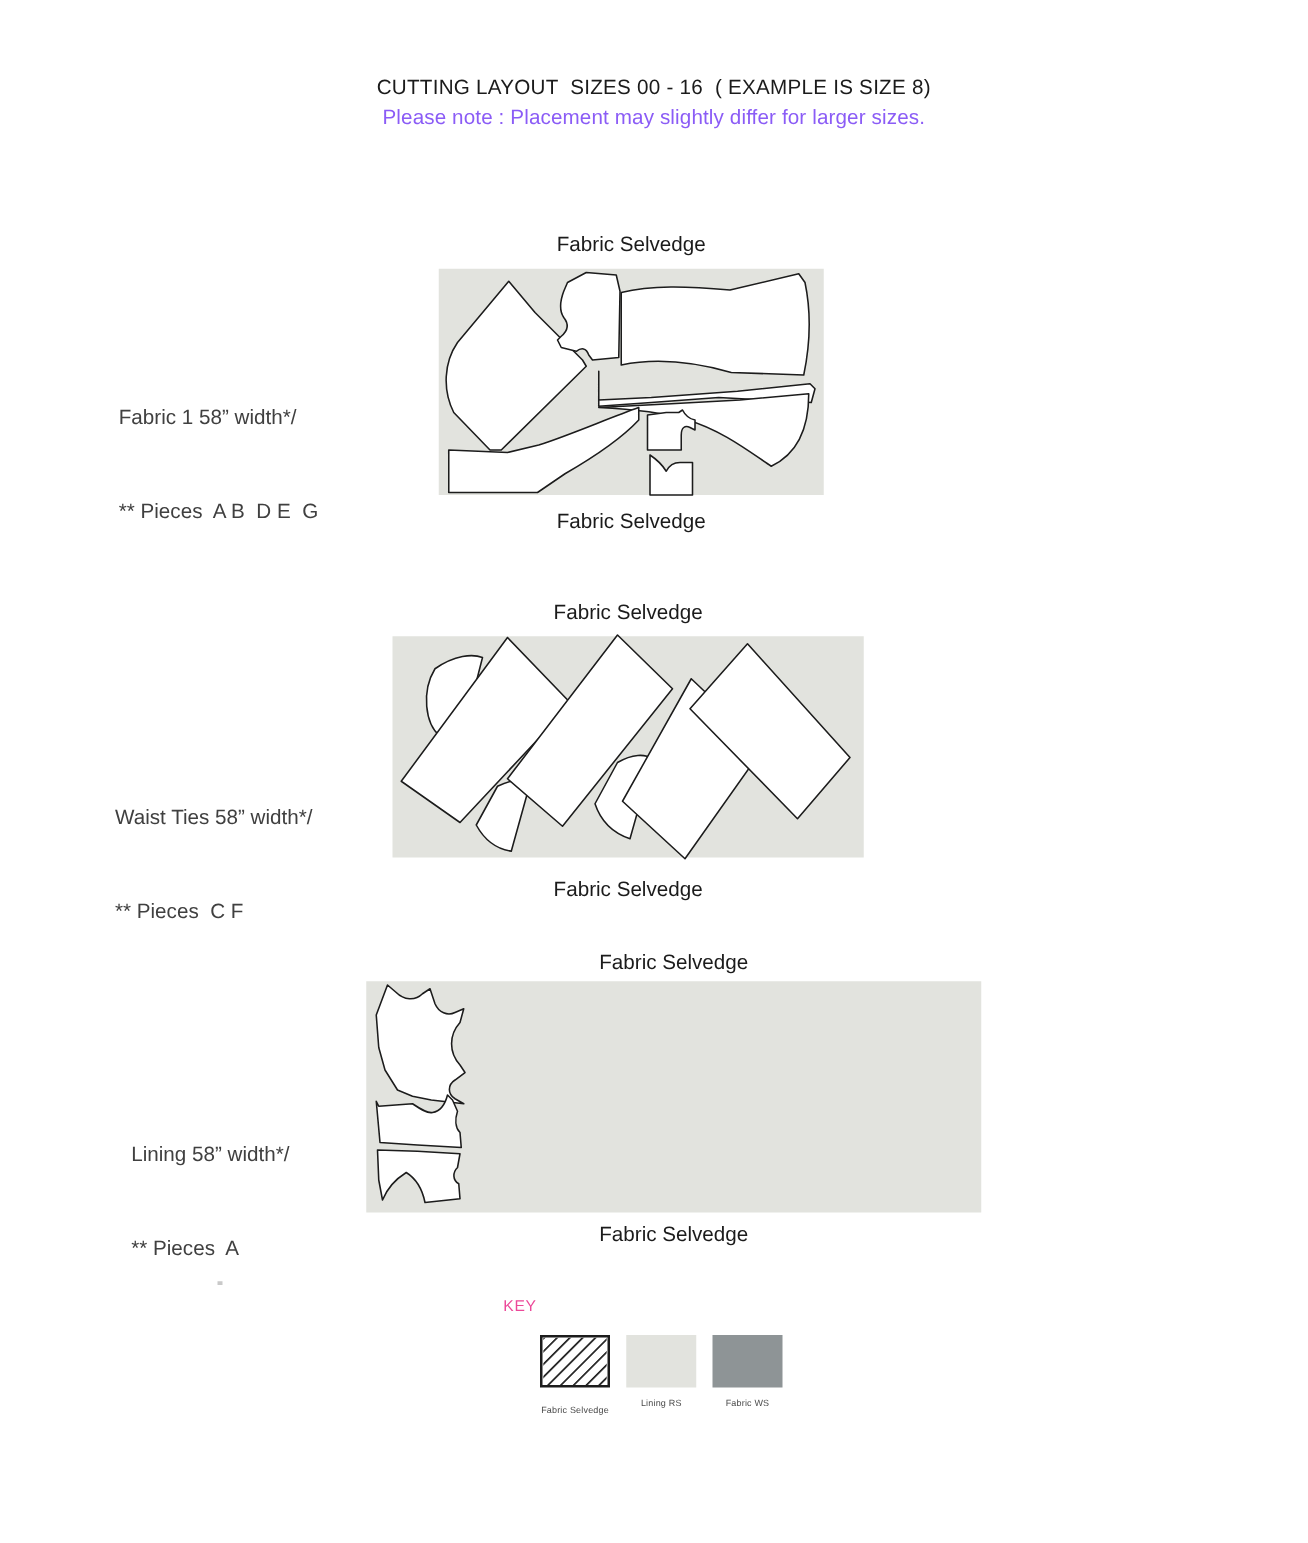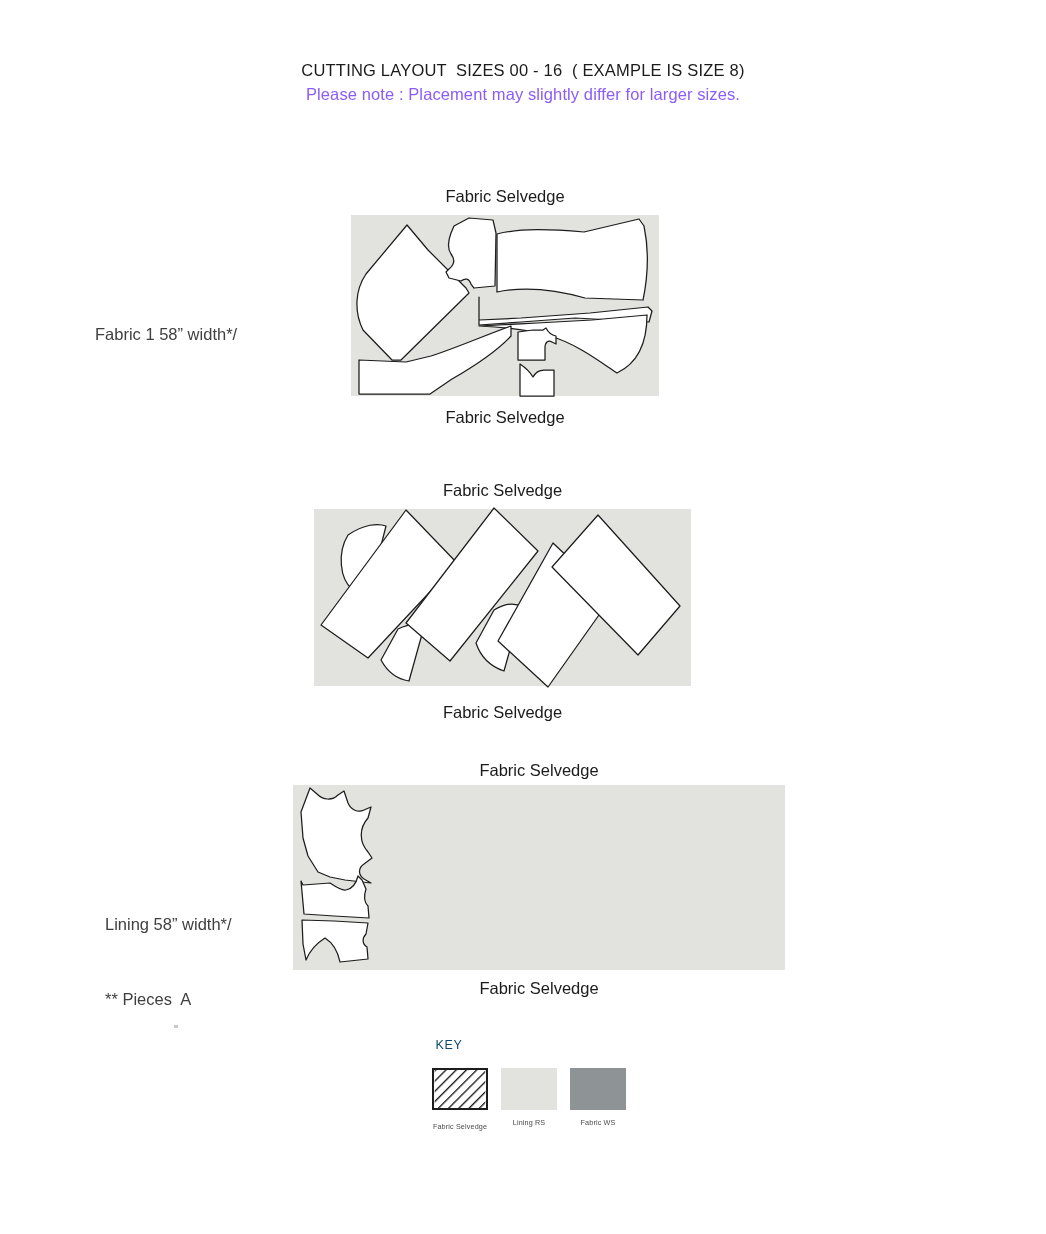--- a/index.html
+++ b/index.html
@@ -62,22 +62,21 @@
   }
   
   .key-title {
     position: absolute;
     left: 0;
     top: 1038px;
     width: 832px;
     text-align: center;
     font-size: 12.5px;
     letter-spacing: 0.6px;
-    color: #0c4a6e;
-    padding-left: 33px;
+    color: #ec4899;
   }
   .key-row {
     position: absolute;
     left: 432px;
     top: 1068px;
     width: 195px;
     height: 70px;
   }
   .key-item {
     position: absolute;
@@ -117,20 +116,21 @@
 
   <div class="title-block">
     <div class="title-line-1">CUTTING LAYOUT  SIZES 00 - 16  ( EXAMPLE IS SIZE 8)</div>
     <div class="title-line-2">Please note : Placement may slightly differ for larger sizes.</div>
   </div>
 
   <div class="selvedge-label" style="left:351px; top:187px; width:308px;">Fabric Selvedge</div>
 
   <div class="side-label" style="left:95px; top:272px; width:230px;">
     <div>Fabric 1 58” width*/</div>
+    <div>** Pieces  A B  D E  G</div>
   </div>
 
   <svg class="fabric-svg" style="left:345px; top:208px;" width="325" height="198" viewBox="0 0 325 198">
 
     <rect x="6" y="7" width="308" height="181" fill="#e2e3de"></rect>
     <g fill="#ffffff" stroke="#1c1c1c" stroke-width="1.25" stroke-linejoin="round" stroke-linecap="round">
 
       <path d="M 62,17 L 21,66 C 10,82 9,104 18,122 L 47,152 L 56,152 L 124,85
                L 121,80 L 83,42 Z"></path>
 
@@ -162,20 +162,24 @@
       <path d="M 175,156 L 175,188 L 209,188 L 209,162 L 199,162
                C 194,162 190,165 188,169
                C 185,164 181,160 175,156 Z"></path>
     </g>
   </svg>
 
   <div class="selvedge-label" style="left:351px; top:408px; width:308px;">Fabric Selvedge</div>
 
   <div class="selvedge-label" style="left:314px; top:481px; width:377px;">Fabric Selvedge</div>
 
+  <div class="side-label" style="left:92px; top:592px; width:240px;">
+    <div>Waist Ties 58” width*/</div>
+    <div>** Pieces  C F</div>
+  </div>
 
   <svg class="fabric-svg" style="left:308px; top:503px;" width="392" height="192" viewBox="0 0 392 192">
     <rect x="6" y="6" width="377" height="177" fill="#e2e3de"></rect>
     <g fill="#ffffff" stroke="#1c1c1c" stroke-width="1.25" stroke-linejoin="round" stroke-linecap="round">
 
       <path d="M 40,32 C 56,21 70,20 78,23 L 64,78 L 44,86
                C 32,76 29,50 40,32 Z"></path>
 
       <path d="M 98,7 L 149,60 L 60,155 L 13,122 Z"></path>
 

